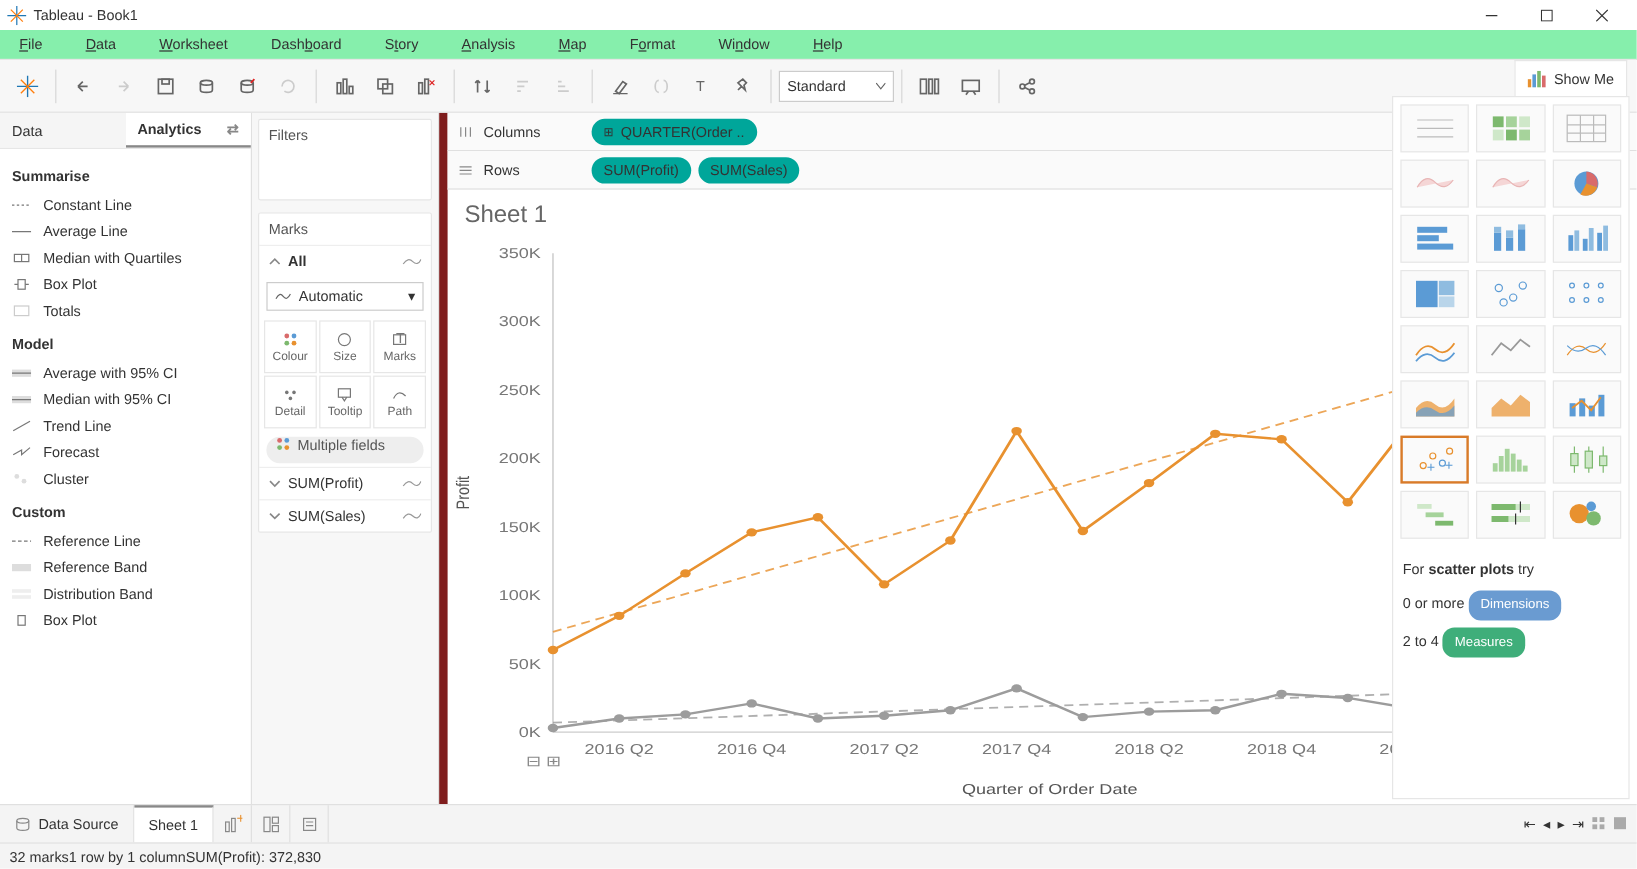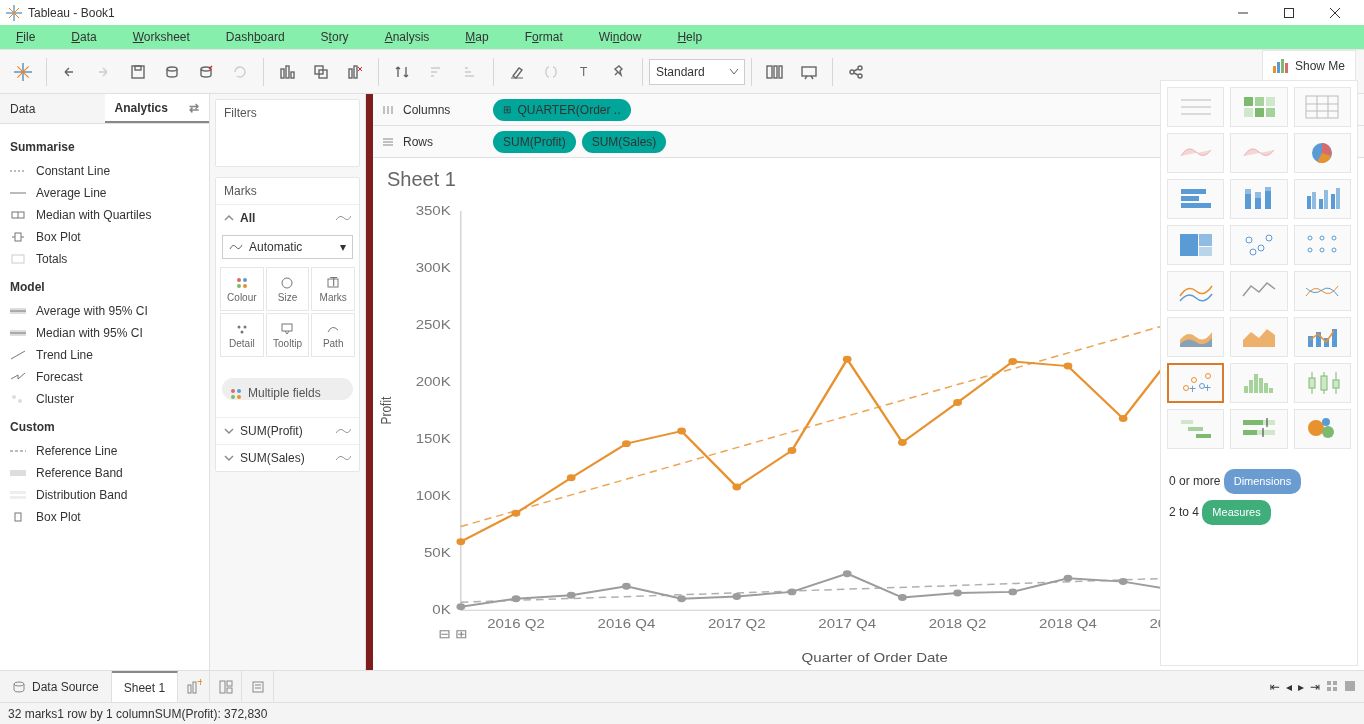--- a/index.html
+++ b/index.html
@@ -29,21 +29,21 @@
 .anicon{width:16px;height:14px;display:flex;align-items:center;justify-content:center}
 .midpane{width:156px;background:#f7f7f7;border-right:1px solid #e0e0e0;display:flex;flex-direction:column}
 .card{background:#fff;border:1px solid #e6e6e6;margin:5px;border-radius:2px}
 .cardtitle{padding:6px 8px;color:#555}
 .cardbody{min-height:40px}
 .markscard .mrow{display:flex;align-items:center;justify-content:space-between;padding:6px 8px;border-top:1px solid #eee}
 .msel{height:24px;border:1px solid #ccc;margin:4px 6px;display:flex;align-items:center;padding:0 6px;gap:6px;background:#fff}
 .mgrid{display:grid;grid-template-columns:repeat(3,1fr);gap:2px;padding:4px}
 .mg{border:1px solid #e6e6e6;height:44px;display:flex;flex-direction:column;align-items:center;justify-content:center;gap:2px;background:#fff}
 .mg small{font-size:10px;color:#666}
-.pillrow{display:flex;align-items:flex-end;margin:17px 6px;height:22px;border-radius:11px;background:#eee;padding:0 8px;gap:6px}
+.pillrow{display:flex;align-items:flex-start;margin:3px 6px;height:22px;border-radius:11px;background:#eee;padding:0 8px;gap:6px}
 .shelves{display:flex;flex-direction:column}
 .shelf{height:32px;display:flex;align-items:center;border-bottom:1px solid #e0e0e0;background:#fafafa}
 .shelflabel{width:120px;display:flex;align-items:center;gap:8px;padding:0 8px;color:#555}
 .pill{height:22px;border-radius:11px;background:#00a69a;color:#fff;display:flex;align-items:center;padding:0 10px;margin-right:6px;gap:6px;font-size:11px}
 .sheettitle{padding:10px 14px;font-size:20px;color:#666}
 .chartwrap{flex:1;position:relative}
 .chartarea{flex:1;display:flex;flex-direction:column;border-left:7px solid #7f1d1d}
 .rightpane{width:198px;background:#fff;border:1px solid #e6e6e6;position:absolute;right:6px;top:80px;bottom:58px;padding:6px;display:flex;flex-direction:column}
 .smgrid{display:grid;grid-template-columns:repeat(3,1fr);gap:6px}
 .smtile{height:40px;border:1px solid #e6e6e6;background:#fafafa;display:flex;align-items:center;justify-content:center}
@@ -806,20 +806,21 @@
         </div>
       <div class="smtile">
           <svg width="40" height="30">
             <circle cx="14" cy="14" r="8" fill="#e8912f"></circle>
             <circle cx="26" cy="18" r="6" fill="#7db96e"></circle>
             <circle cx="24" cy="8" r="4" fill="#5b9bd5"></circle>
           </svg>
         </div>
     </div>
     <div class="smtxt">
+      <div><span>For </span><b>scatter plots</b><span> try</span></div>
       <div style="margin-top:6px"><span>0 or more </span><span class="badge dim">Dimensions</span></div>
       <div style="margin-top:6px"><span>2 to 4 </span><span class="badge mea">Measures</span></div>
     </div>
   </div>
 </div>
 
 <div class="tabsbar">
   <div class="dstab">
     <svg width="14" height="14">
         <ellipse cx="7" cy="4" rx="5" ry="2" fill="none" stroke="#888"></ellipse>

